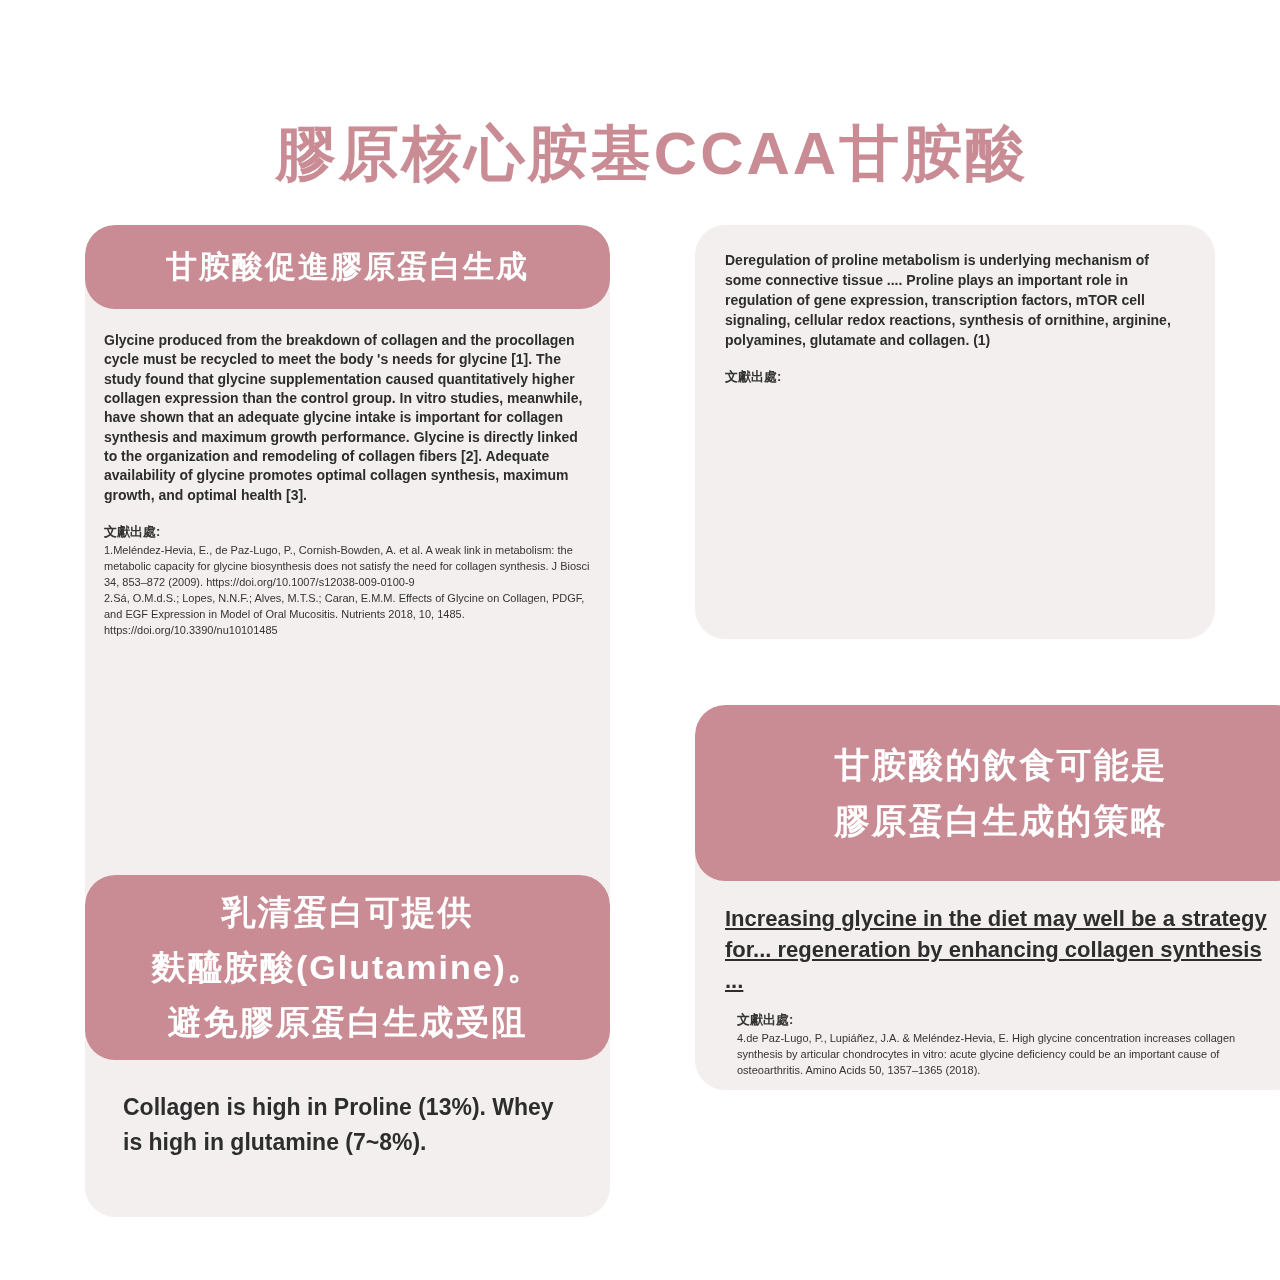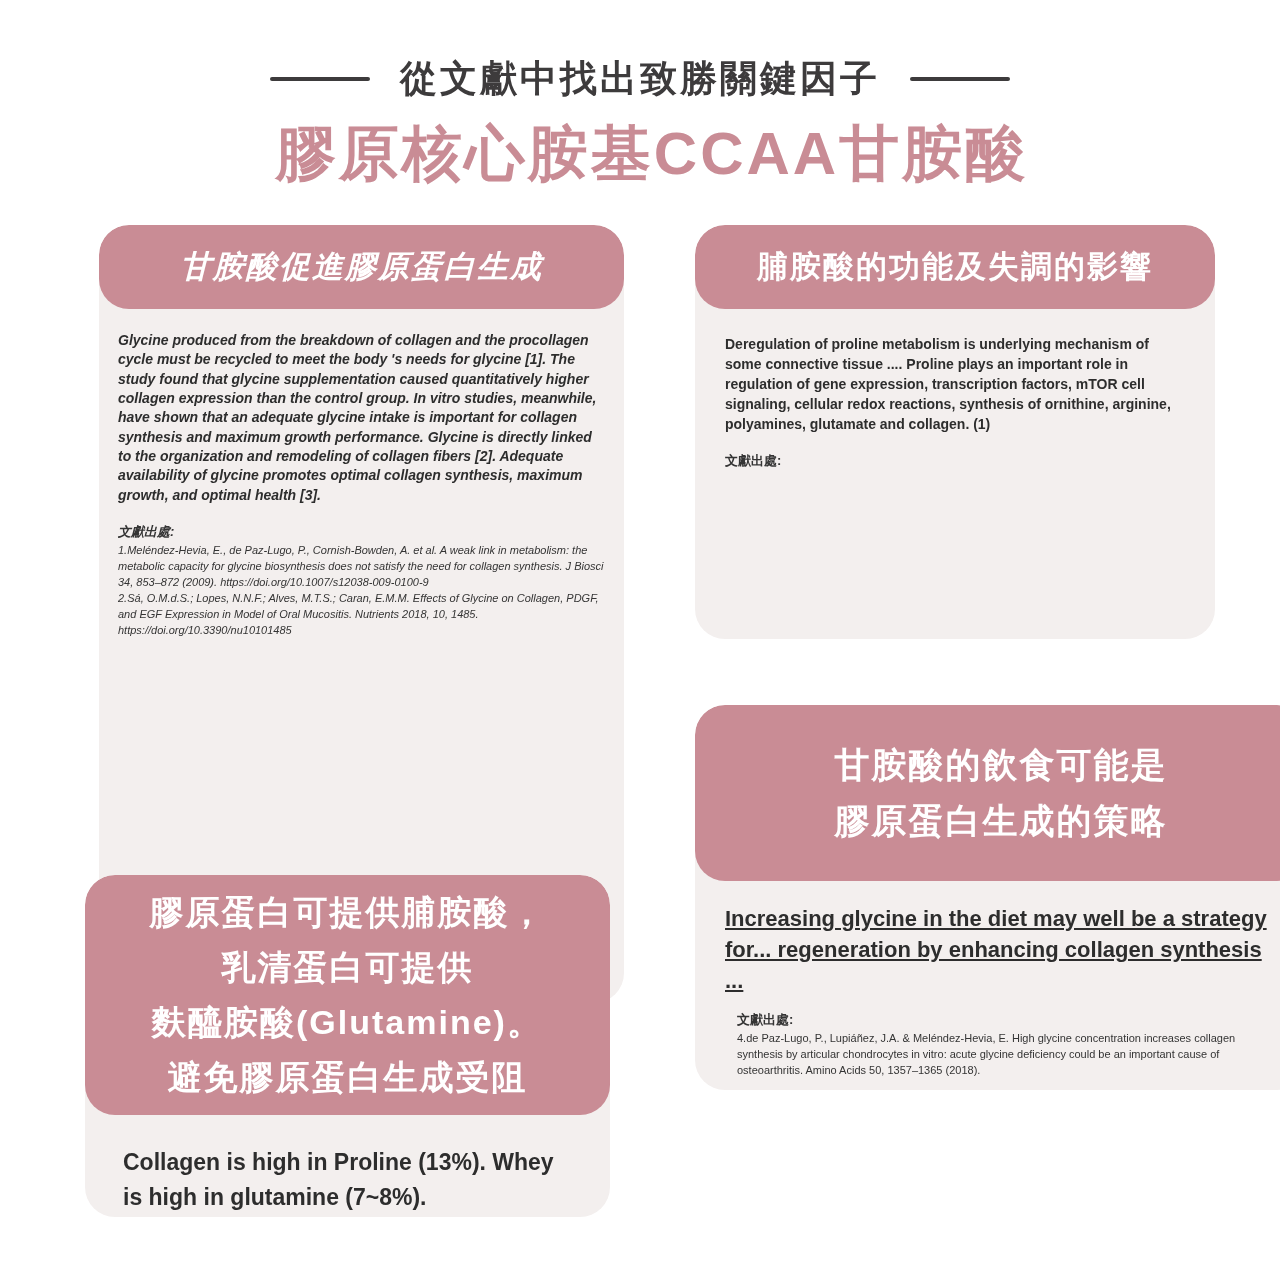--- a/index.html
+++ b/index.html
@@ -43,21 +43,21 @@
   .hdr-line { font-weight:bold; color:#fff; text-align:center; }
 
   .body-text {
     font-weight:bold; color:#2d2d2d;
   }
   .cites { color:#343434; }
   .cite-label { font-size:13px; font-weight:bold; margin-bottom:2px; }
   .cite-item { font-size:11px; line-height:1.45; font-weight:normal; }
 
   
-  #card-glycine-promotes { left:99px; top:225px; width:525px; height:778px;font-style:italic; }
+  #card-glycine-promotes { left:85px; top:225px; width:525px; height:778px; }
   #card-glycine-promotes .card-body { padding:22px 19px 14px; }
   #card-glycine-promotes .body-text { font-size:14px; line-height:1.38; }
   #card-glycine-promotes .cites { margin-top:18px; }
 
   
   #card-collagen-whey { left:85px; top:875px; width:525px; height:342px; }
   #card-collagen-whey .card-header { padding:10px 0; }
   #card-collagen-whey .hdr-line { font-size:34px; line-height:55px; letter-spacing:2px; }
   #card-collagen-whey .card-body { padding:30px 38px 20px; }
   #card-collagen-whey .body-text { font-size:23px; line-height:1.5; }
@@ -74,55 +74,48 @@
   #card-glycine-diet .hdr-line { font-size:35px; line-height:56px; letter-spacing:2px; }
   #card-glycine-diet .card-body { padding:22px 30px 14px; }
   #card-glycine-diet .body-text { font-size:22px; line-height:1.42;text-decoration:underline; }
   #card-glycine-diet .cites { margin-top:14px; padding-left:12px; }
 </style>
 </head>
 <body>
 
 <div class="page">
 
-  <div class="kicker-row">
-    <span class="kicker-line"></span>
-    <span class="kicker-text">從文獻中找出致勝關鍵因子</span>
-    <span class="kicker-line"></span>
-  </div>
   <div class="page-title">膠原核心胺基CCAA甘胺酸</div>
 
   <section class="card" id="card-glycine-promotes">
     <div class="card-header hdr-sm">甘胺酸促進膠原蛋白生成</div>
     <div class="card-body">
       <p class="body-text">Glycine produced from the breakdown of collagen and the procollagen cycle must be recycled to meet the body 's needs for glycine [1]. The study found that glycine supplementation caused quantitatively higher collagen expression than the control group. In vitro studies, meanwhile, have shown that an adequate glycine intake is important for collagen synthesis and maximum growth performance. Glycine is directly linked to the organization and remodeling of collagen fibers [2]. Adequate availability of glycine promotes optimal collagen synthesis, maximum growth, and optimal health [3].</p>
       <div class="cites">
         <div class="cite-label">文獻出處:</div>
         <div>
             <div class="cite-item">1.Meléndez-Hevia, E., de Paz-Lugo, P., Cornish-Bowden, A. et al. A weak link in metabolism: the metabolic capacity for glycine biosynthesis does not satisfy the need for collagen synthesis. J Biosci 34, 853–872 (2009). https://doi.org/10.1007/s12038-009-0100-9</div>
             <div class="cite-item">2.Sá, O.M.d.S.; Lopes, N.N.F.; Alves, M.T.S.; Caran, E.M.M. Effects of Glycine on Collagen, PDGF, and EGF Expression in Model of Oral Mucositis. Nutrients 2018, 10, 1485. https://doi.org/10.3390/nu10101485</div>
           </div>
       </div>
     </div>
   </section>
 
   <section class="card" id="card-collagen-whey">
     <div class="card-header">
-        <div class="hdr-line">膠原蛋白可提供脯胺酸，</div>
         <div class="hdr-line">乳清蛋白可提供</div>
         <div class="hdr-line">麩醯胺酸(Glutamine)。</div>
         <div class="hdr-line">避免膠原蛋白生成受阻</div>
       </div>
     <div class="card-body">
       <p class="body-text">Collagen is high in Proline (13%). Whey is high in glutamine (7~8%).</p>
     </div>
   </section>
 
   <section class="card" id="card-proline-function">
-    <div class="card-header hdr-sm">脯胺酸的功能及失調的影響</div>
     <div class="card-body">
       <p class="body-text">Deregulation of proline metabolism is underlying mechanism of some connective tissue .... Proline plays an important role in regulation of gene expression, transcription factors, mTOR cell signaling, cellular redox reactions, synthesis of ornithine, arginine, polyamines, glutamate and collagen. (1)</p>
       <div class="cites">
         <div class="cite-label">文獻出處:</div>
       </div>
     </div>
   </section>
 
   <section class="card" id="card-glycine-diet">
     <div class="card-header">

